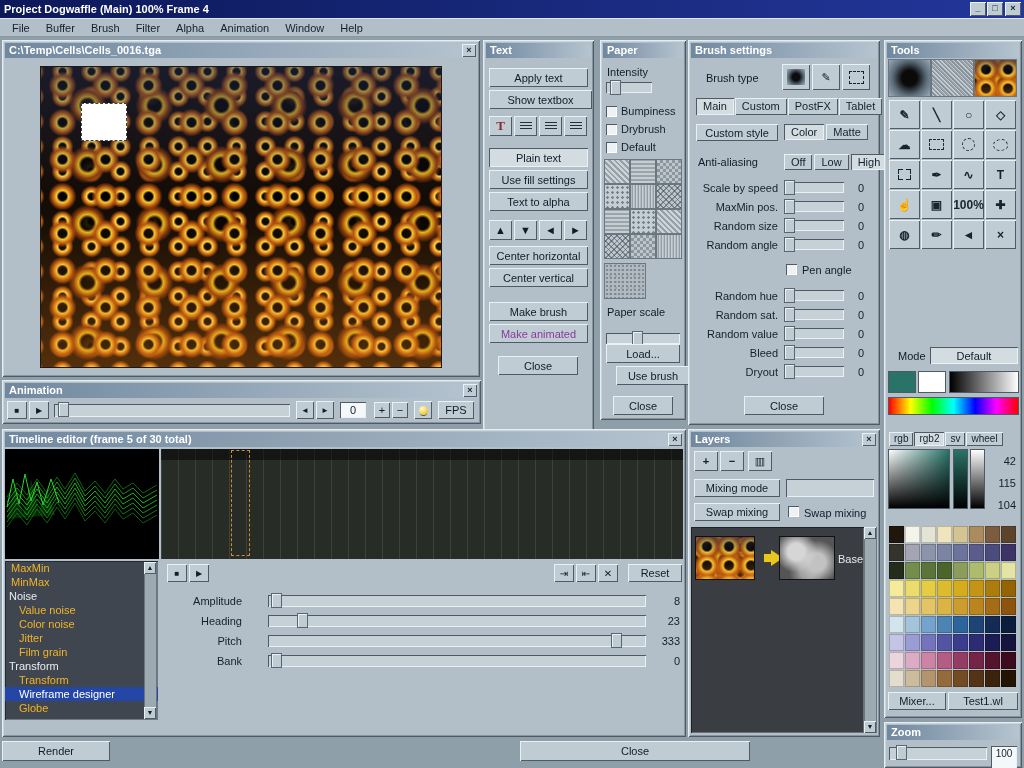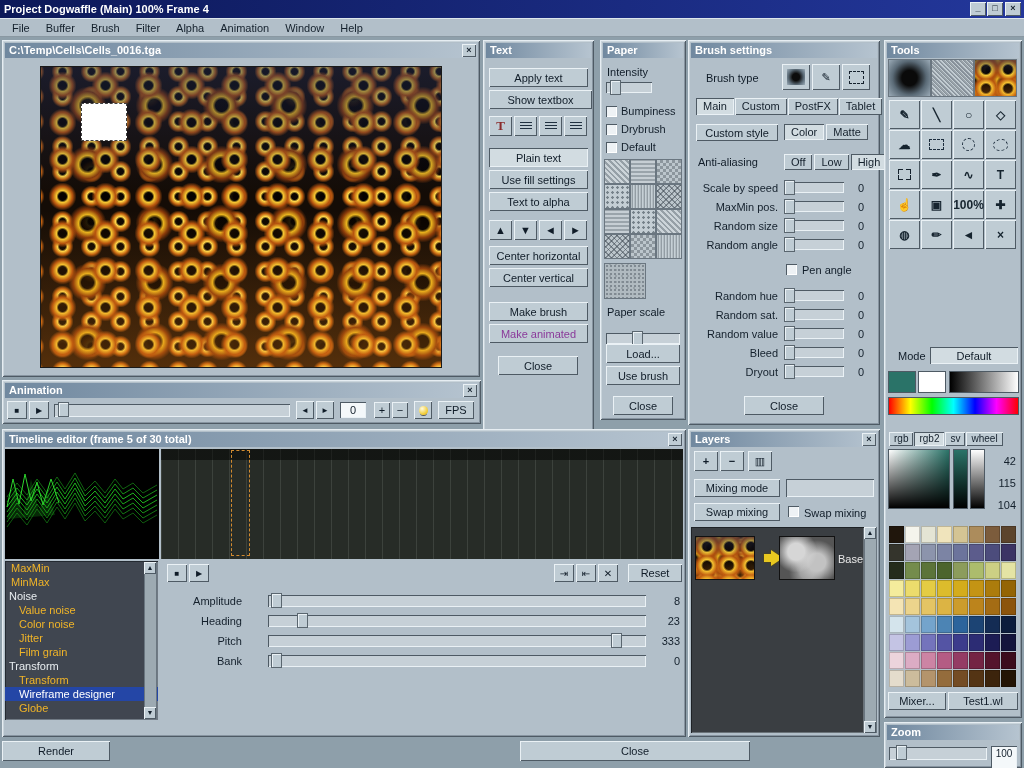--- a/index.html
+++ b/index.html
@@ -202,21 +202,21 @@
         <span class="ptex tex6"></span>
         <span class="ptex tex3"></span>
         <span class="ptex tex5"></span>
       </div>
     <div class="abs texbig" style="left:5px;top:224px;width:40px;height:34px;box-shadow:0 0 0 1px #6a7680"></div>
     <span class="lbl" style="left:7px;top:266px">Paper scale</span>
     <div class="st abs" style="left:6px;top:282px;width:74px;height:11px">
         <span class="sh" style="left: 36%;"></span>
       </div>
     <div class="btn" style="left:6px;top:304px;width:74px;height:19px">Load...</div>
-    <div class="btn" style="left:6px;top:326px;width:74px;height:19px">Use brush</div>
+    <div class="btn" style="left:16px;top:326px;width:74px;height:19px">Use brush</div>
     <div class="btn" style="left:13px;top:356px;width:60px;height:19px">Close</div>
   </div>
 
   <div class="panel" style="left:688px;top:40px;width:192px;height:385px">
     <div class="ptitle"><span>Brush settings</span></div>
     <span class="lbl" style="left:18px;top:32px">Brush type</span>
     <div class="abs" style="left:94px;top:24px;display:flex;gap:2px">
 
         <span class="btn" style="position:static;width:28px;height:26px">
           <span class="g"></span>

